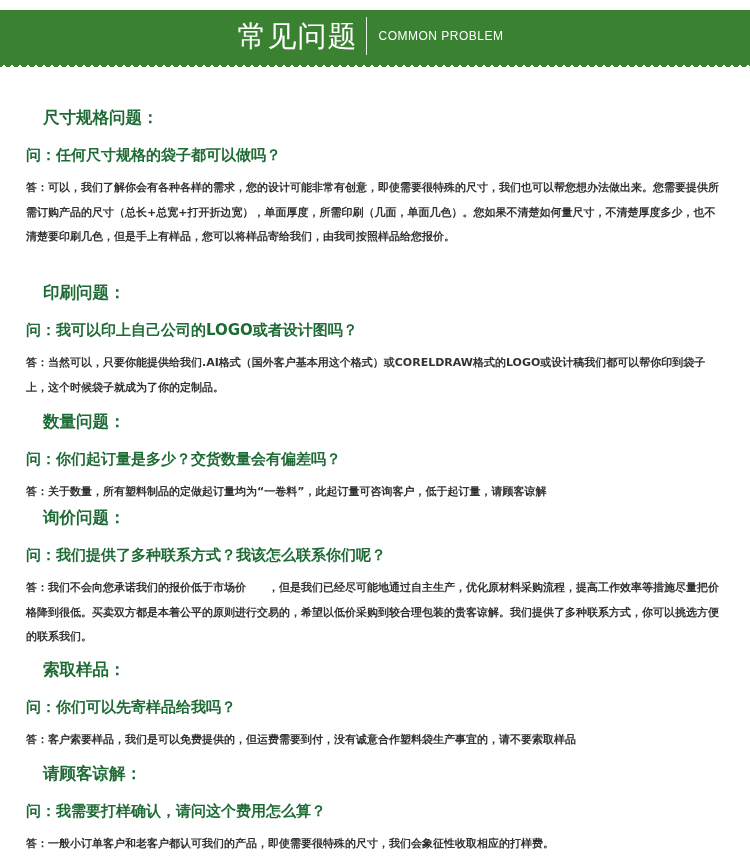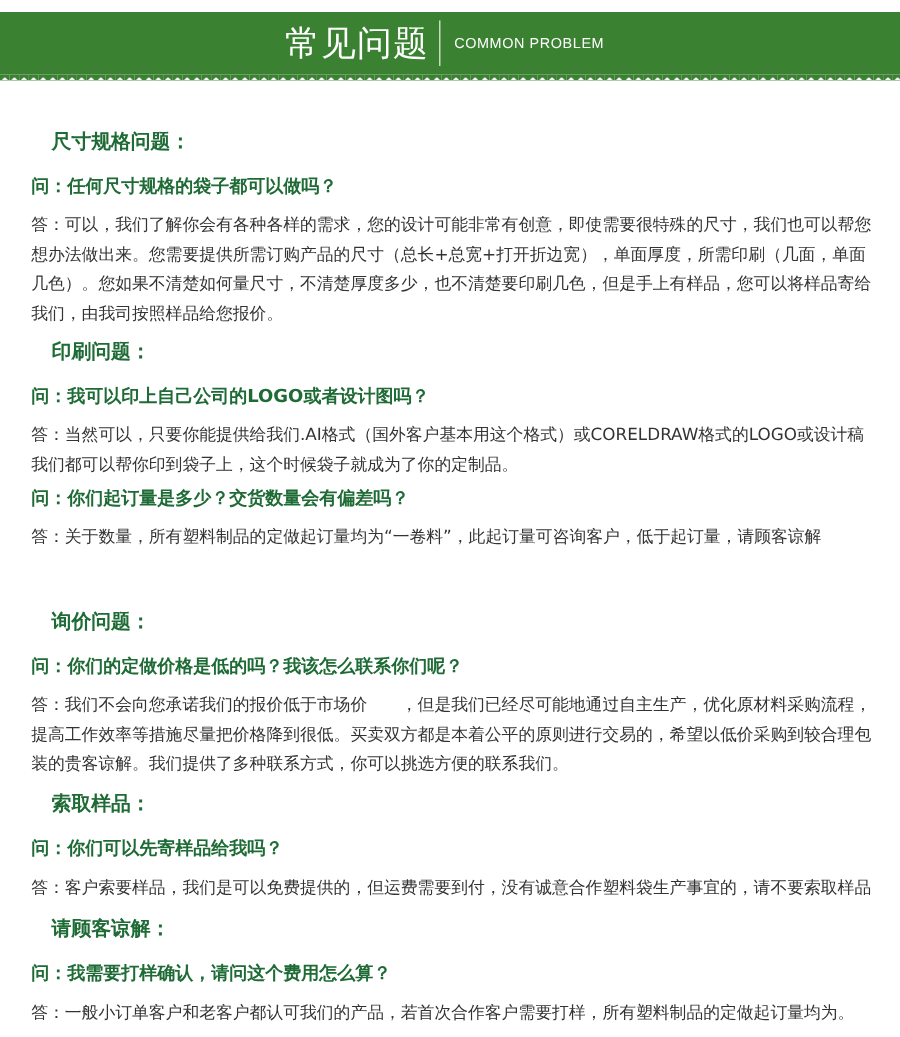--- a/index.html
+++ b/index.html
@@ -13,21 +13,21 @@
   .banner-inner { position: absolute; left: 0; top: 0; width: 741px; height: 52px;
                   display: flex; align-items: center; justify-content: center; }
   .banner-cn { color: #ffffff; font-size: 29px; letter-spacing: 1px; line-height: 1; }
   .banner-div { width: 1px; height: 38px; background: #e8f1e4; margin: 0 11px 0 9px; }
   .banner-en { color: #ffffff; font-family: "Liberation Sans", sans-serif; font-size: 12px; letter-spacing: 0.5px; }
 
   .content { position: absolute; left: 26px; top: 0; width: 700px; }
   .section { position: absolute; left: 0; width: 700px; }
   .sec-title { color: #1e6b35; font-weight: bold; font-size: 16.5px; line-height: 22px; margin: 17px; }
   .question { color: #1e6b35; font-weight: bold; font-size: 15px; line-height: 18px; margin-top: 12px; }
-  .answer { color: #333333; font-size: 14px; line-height: 24.5px; margin-top: 12px; }
+  .answer { color: #333333; font-size: 11px; line-height: 24.5px; margin-top: 12px; font-weight: bold; }
 </style>
 </head>
 <body>
 
 <div class="banner">
   <div class="banner-inner">
     <span class="banner-cn">常见问题</span>
     <span class="banner-div"></span>
     <span class="banner-en">COMMON PROBLEM</span>
   </div>
@@ -41,34 +41,35 @@
     <div class="answer">答：可以，我们了解你会有各种各样的需求，您的设计可能非常有创意，即使需要很特殊的尺寸，我们也可以帮您想办法做出来。您需要提供所需订购产品的尺寸（总长+总宽+打开折边宽），单面厚度，所需印刷（几面，单面几色）。您如果不清楚如何量尺寸，不清楚厚度多少，也不清楚要印刷几色，但是手上有样品，您可以将样品寄给我们，由我司按照样品给您报价。</div>
   </div>
 
   <div class="section" style="top:265px">
     <h2 class="sec-title">印刷问题：</h2>
     <div class="question">问：我可以印上自己公司的LOGO或者设计图吗？</div>
     <div class="answer">答：当然可以，只要你能提供给我们.AI格式（国外客户基本用这个格式）或CORELDRAW格式的LOGO或设计稿我们都可以帮你印到袋子上，这个时候袋子就成为了你的定制品。</div>
   </div>
 
   <div class="section" style="top:394px">
+    <h2 class="sec-title">数量问题：</h2>
     <div class="question">问：你们起订量是多少？交货数量会有偏差吗？</div>
     <div class="answer">答：关于数量，所有塑料制品的定做起订量均为“一卷料”，此起订量可咨询客户，低于起订量，请顾客谅解</div>
   </div>
 
   <div class="section" style="top:490px">
     <h2 class="sec-title">询价问题：</h2>
-    <div class="question">问：你们的定做价格是低的吗？我该怎么联系你们呢？</div>
+    <div class="question">问：我们提供了多种联系方式？我该怎么联系你们呢？</div>
     <div class="answer">答：我们不会向您承诺我们的报价低于市场价　　，但是我们已经尽可能地通过自主生产，优化原材料采购流程，提高工作效率等措施尽量把价格降到很低。买卖双方都是本着公平的原则进行交易的，希望以低价采购到较合理包装的贵客谅解。我们提供了多种联系方式，你可以挑选方便的联系我们。</div>
   </div>
 
   <div class="section" style="top:642px">
     <h2 class="sec-title">索取样品：</h2>
     <div class="question">问：你们可以先寄样品给我吗？</div>
     <div class="answer">答：客户索要样品，我们是可以免费提供的，但运费需要到付，没有诚意合作塑料袋生产事宜的，请不要索取样品</div>
   </div>
 
   <div class="section" style="top:746px">
     <h2 class="sec-title">请顾客谅解：</h2>
     <div class="question">问：我需要打样确认，请问这个费用怎么算？</div>
-    <div class="answer">答：一般小订单客户和老客户都认可我们的产品，若首次合作客户需要打样，所有塑料制品的定做起订量均为。</div>
+    <div class="answer">答：一般小订单客户和老客户都认可我们的产品，即使需要很特殊的尺寸，我们会象征性收取相应的打样费。</div>
   </div>
 </div>
 
 </body></html>

